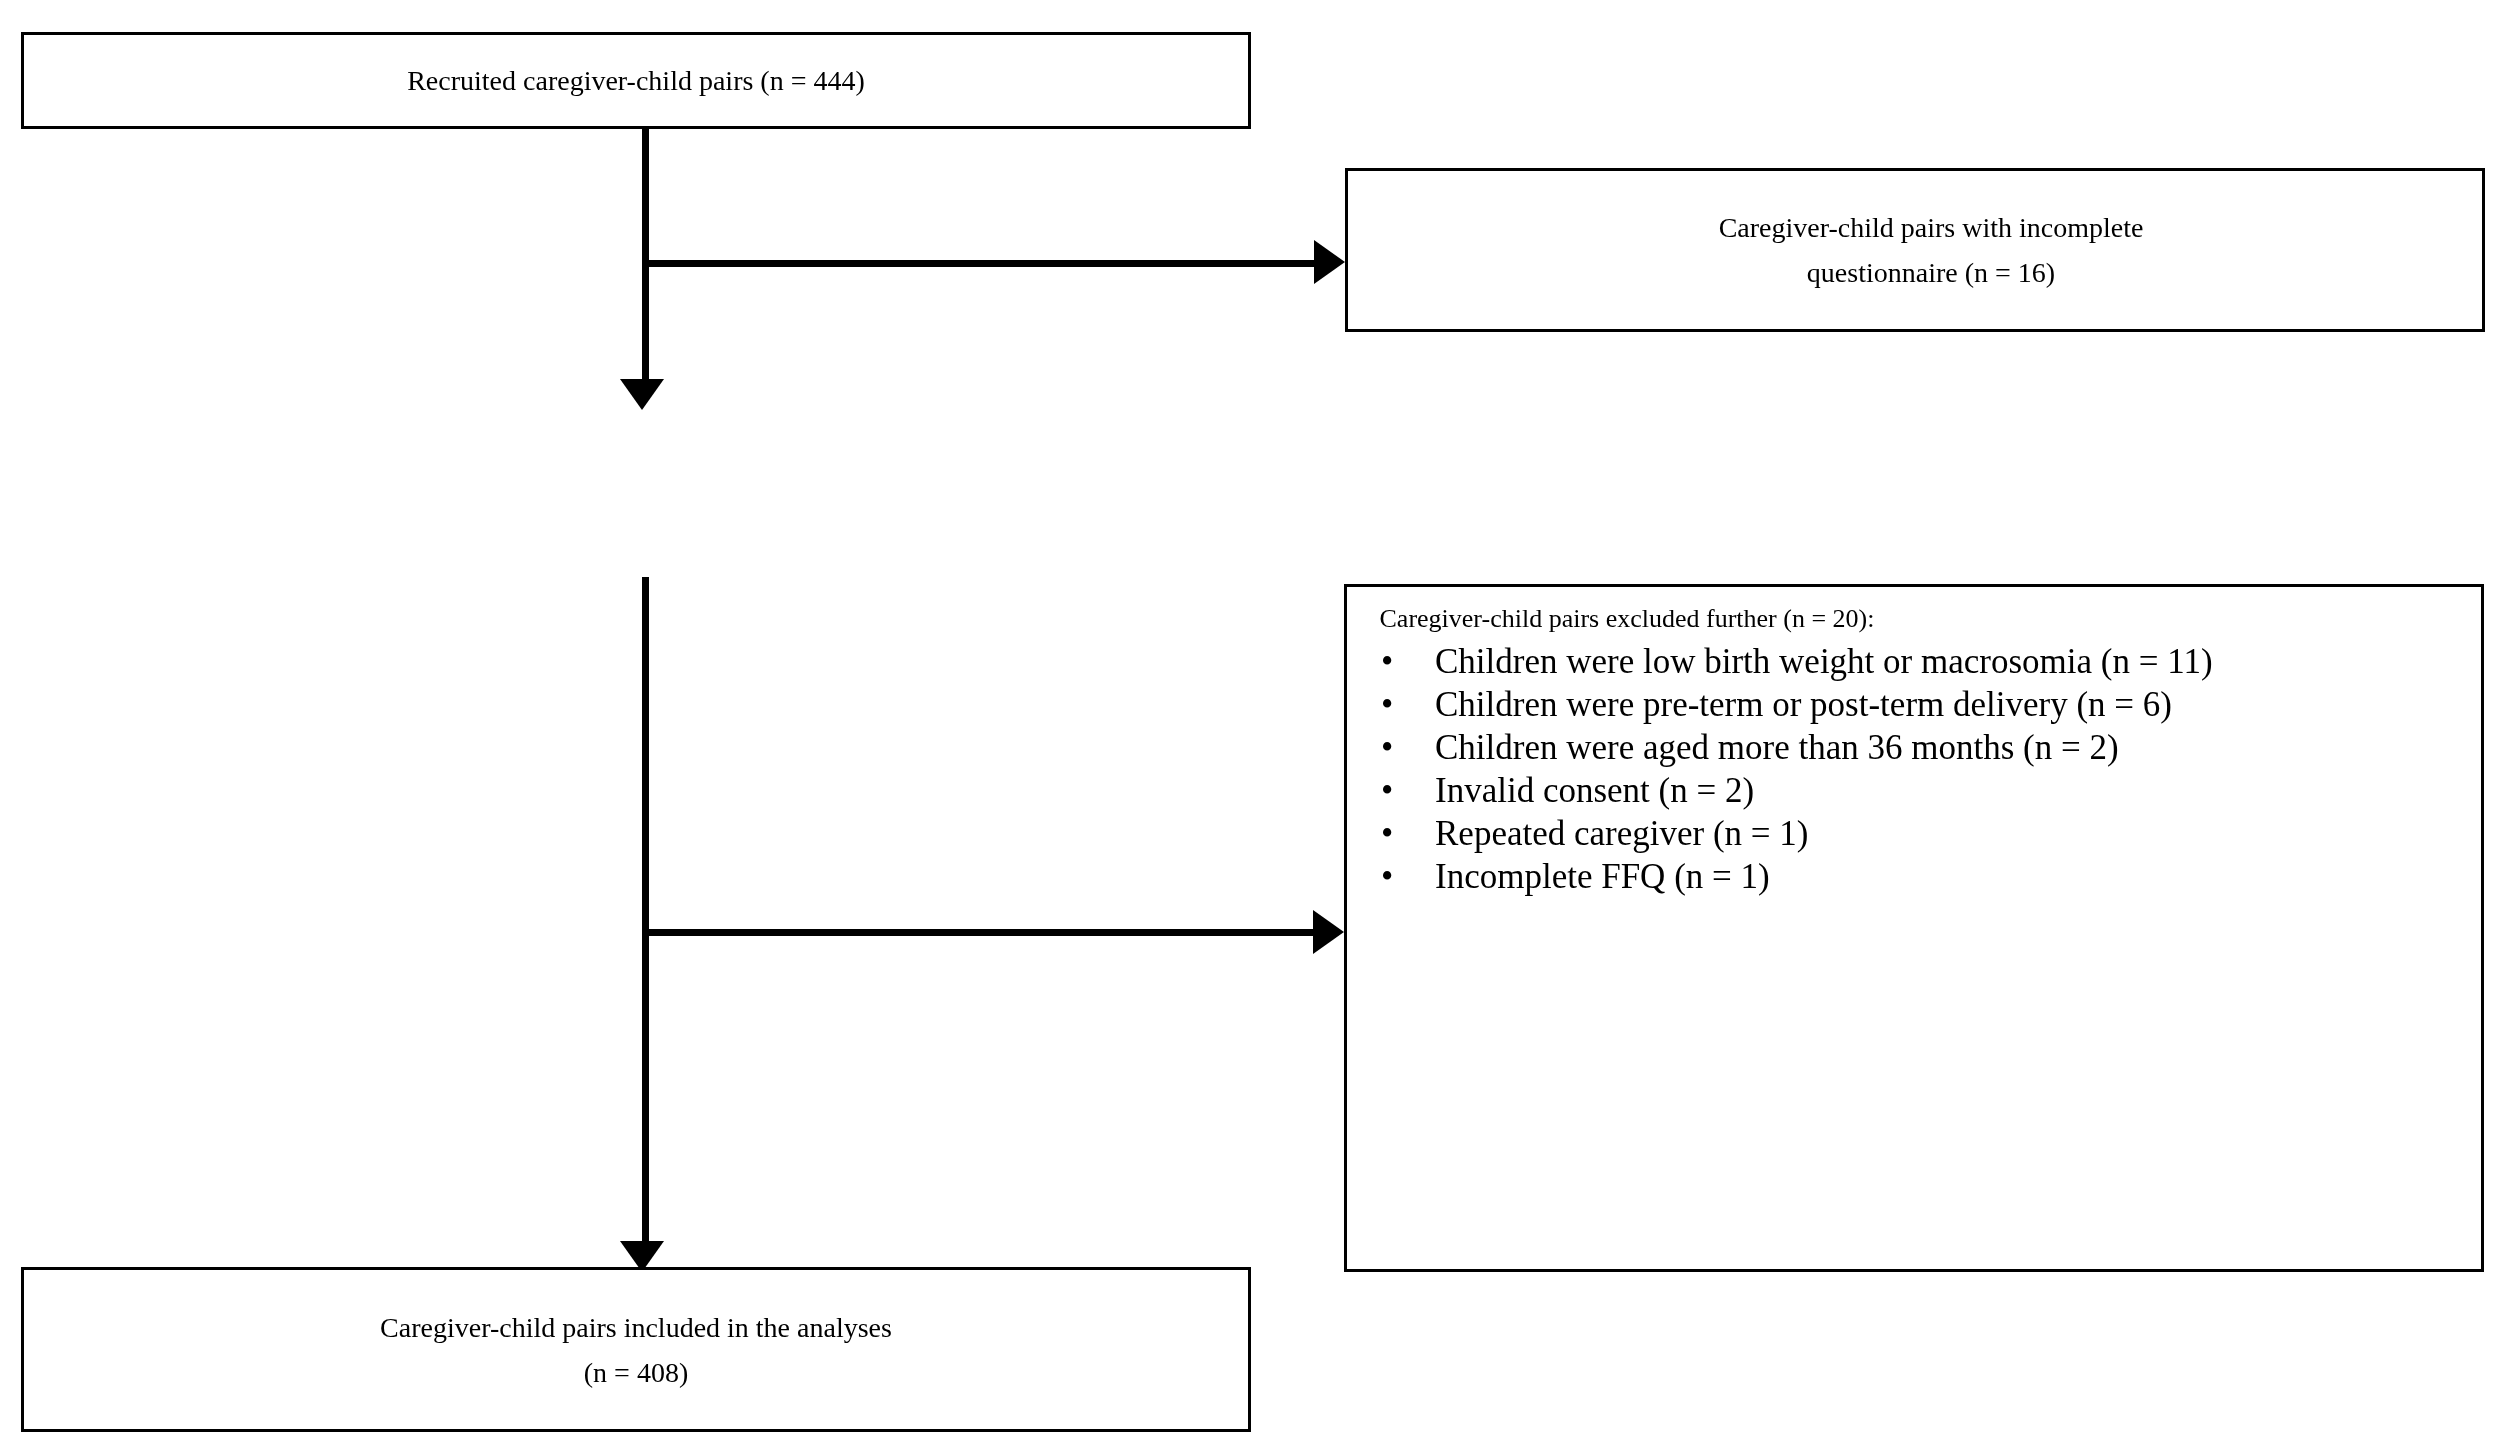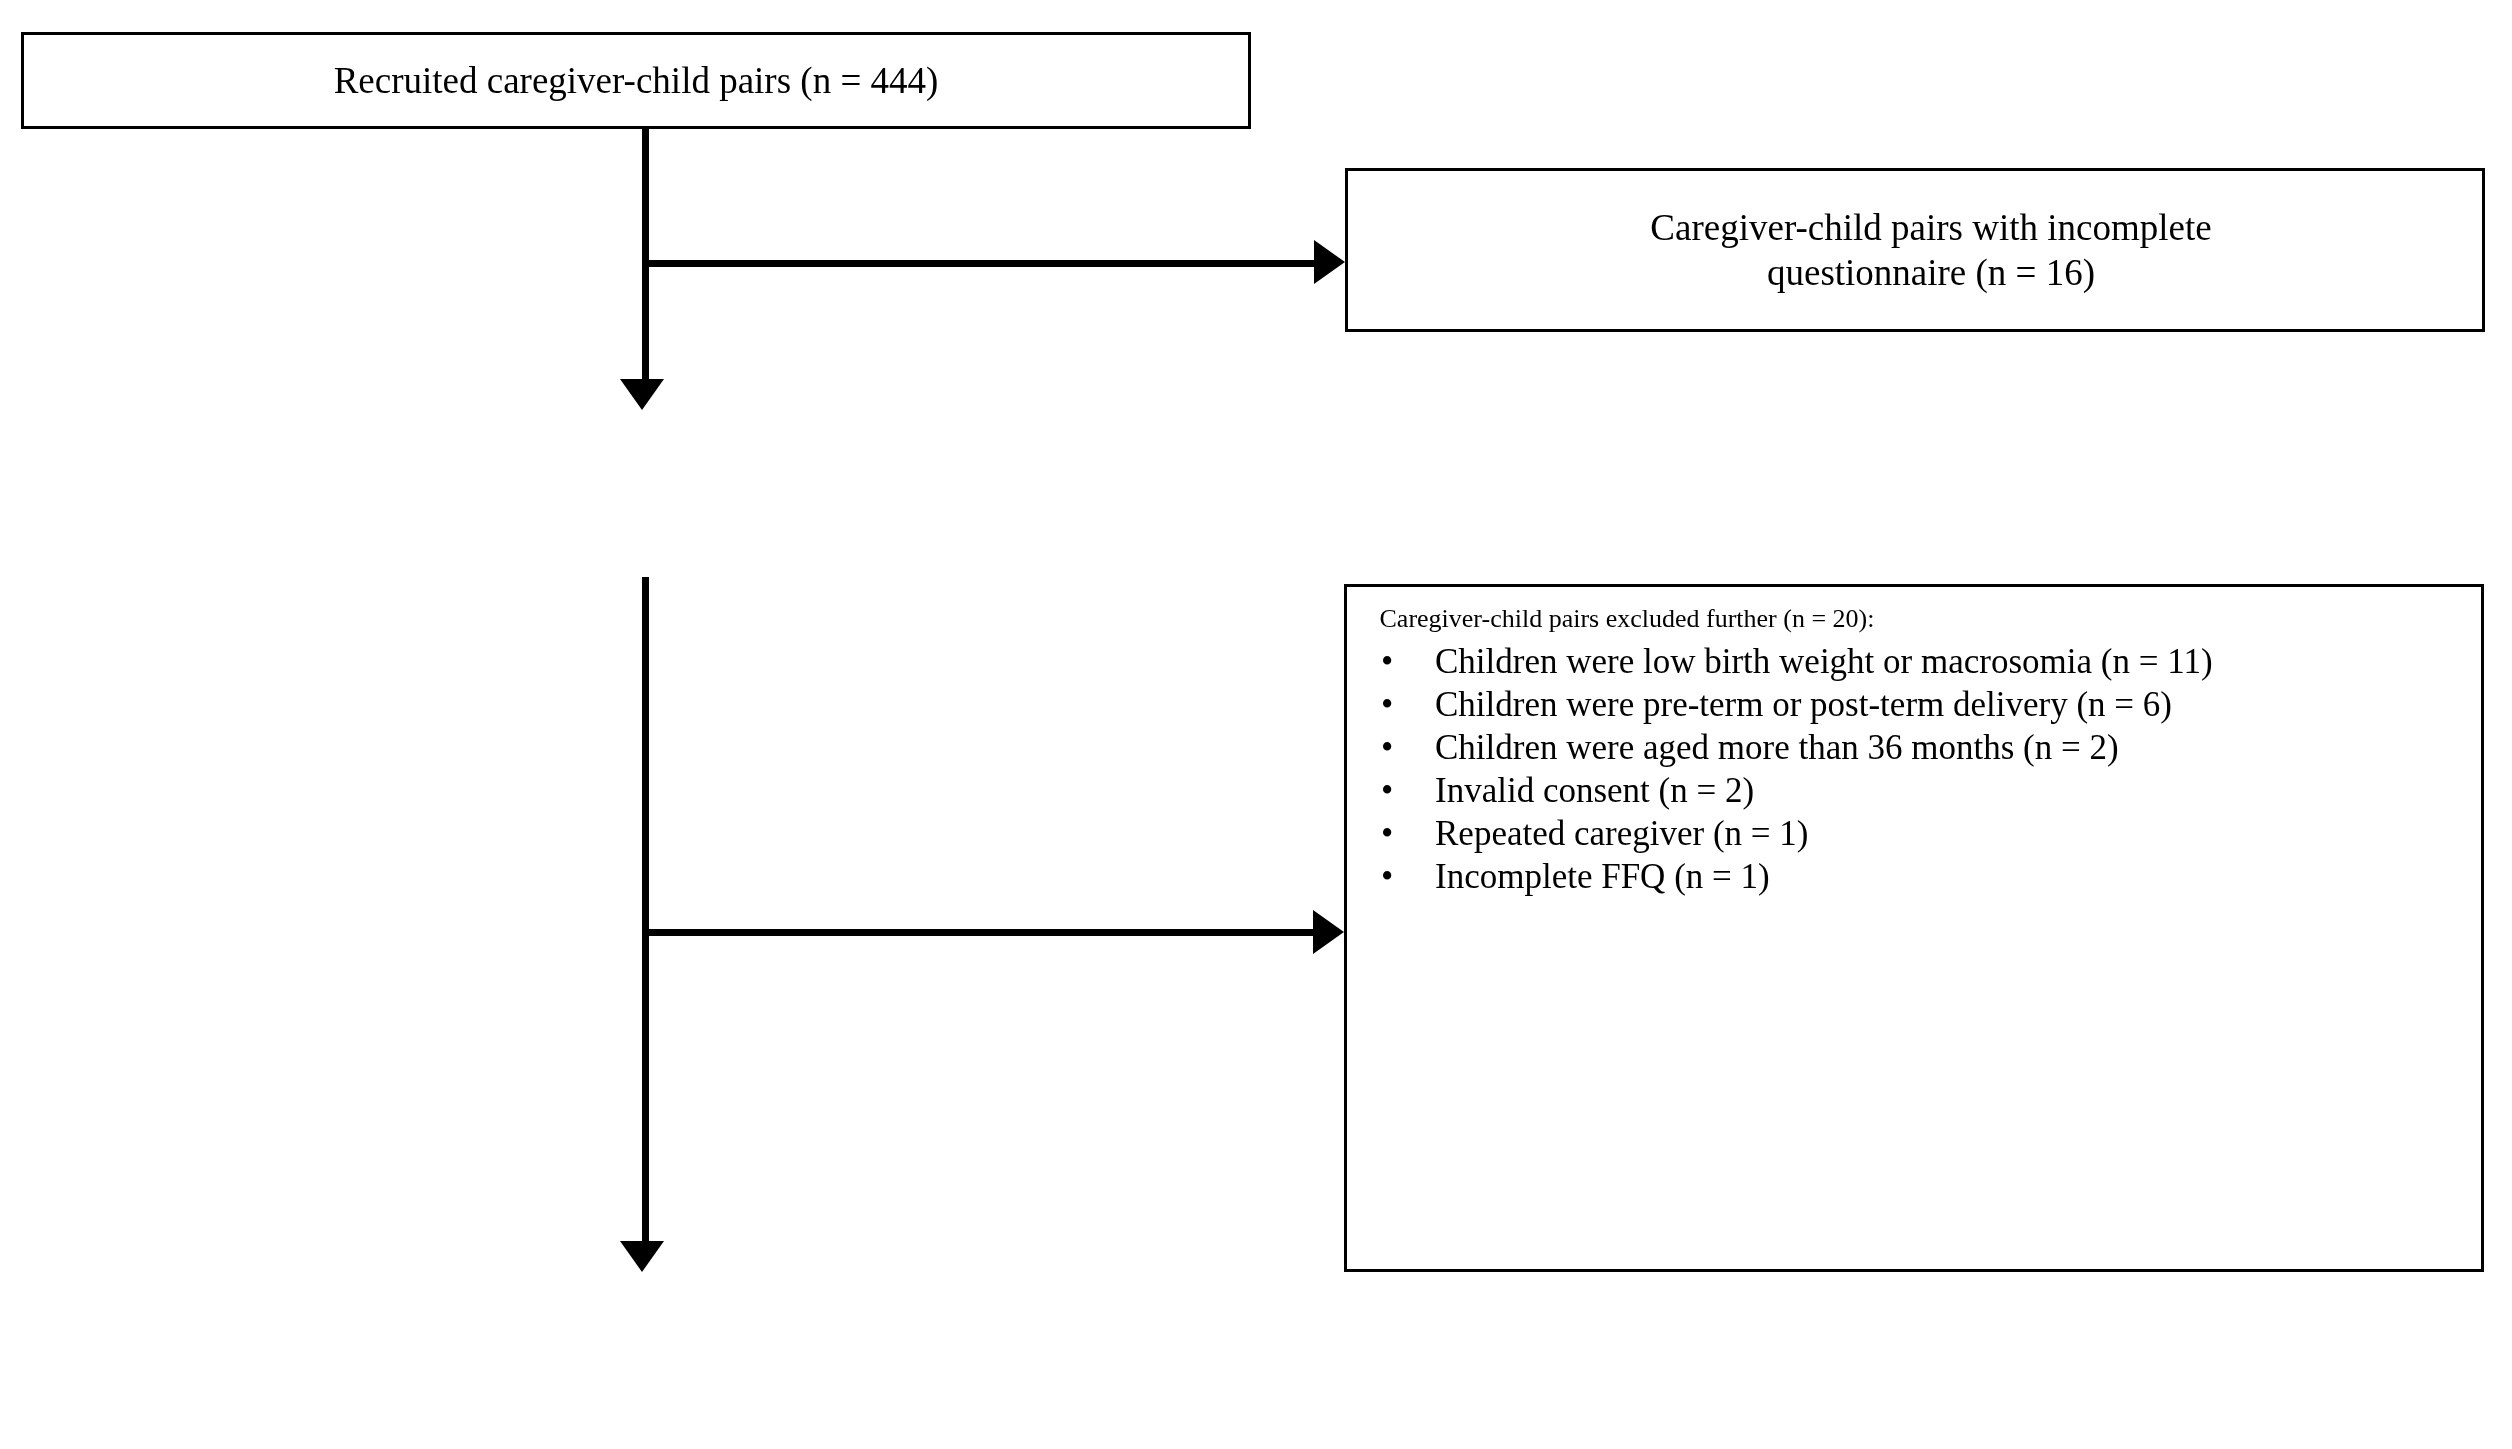--- a/index.html
+++ b/index.html
@@ -25,21 +25,21 @@
     border: 3.7px solid #000000;
     background: #ffffff;
     display: flex;
     align-items: center;
     justify-content: center;
     text-align: center;
   }
   .box .box-text {
     display: block;
     width: 100%;
-    font-size: 37px;
+    font-size: 28px;
     line-height: 45px;
     white-space: pre-line;
   }
 
   
   #box-recruited    { left: 21px;   top: 32px;   width: 1230px; height: 97px; }
   #box-incomplete   { left: 1345px; top: 168px;  width: 1140px; height: 164px; padding-left: 32px; }
   #box-complete     { left: 21px;   top: 411px;  width: 1230px; height: 166px; }
   #box-excluded     { left: 1344px; top: 584px;  width: 1140px; height: 688px;
                       display: block; text-align: left; padding: 10.4px 13.4px 0 31px; }
@@ -164,15 +164,19 @@
         <span class="bullet-dot">•</span>
         <span class="li-text">Repeated caregiver (n = 1)</span>
       </li>
       <li>
         <span class="bullet-dot">•</span>
         <span class="li-text">Incomplete FFQ (n = 1)</span>
       </li>
     </ul>
   </div>
 
+  <div class="box" id="box-included">
+    <span class="box-text">Caregiver-child pairs included in the analyses
+(n = 408)</span>
+  </div>
 
 </div>
 
 
 </body></html>

